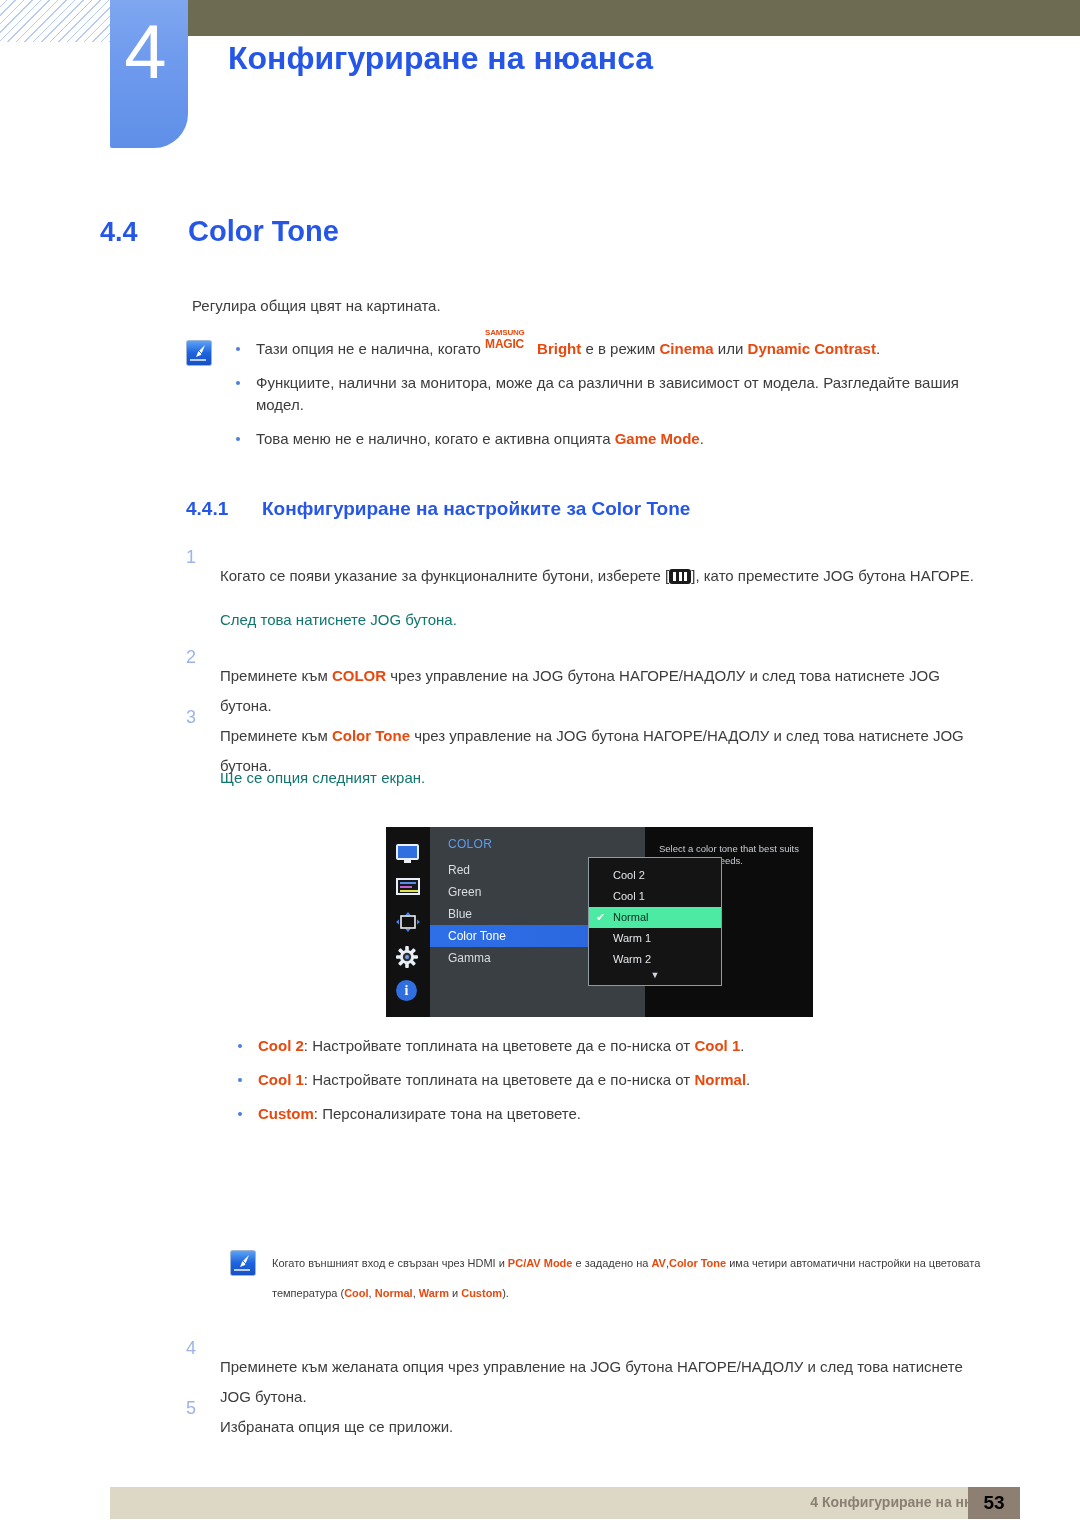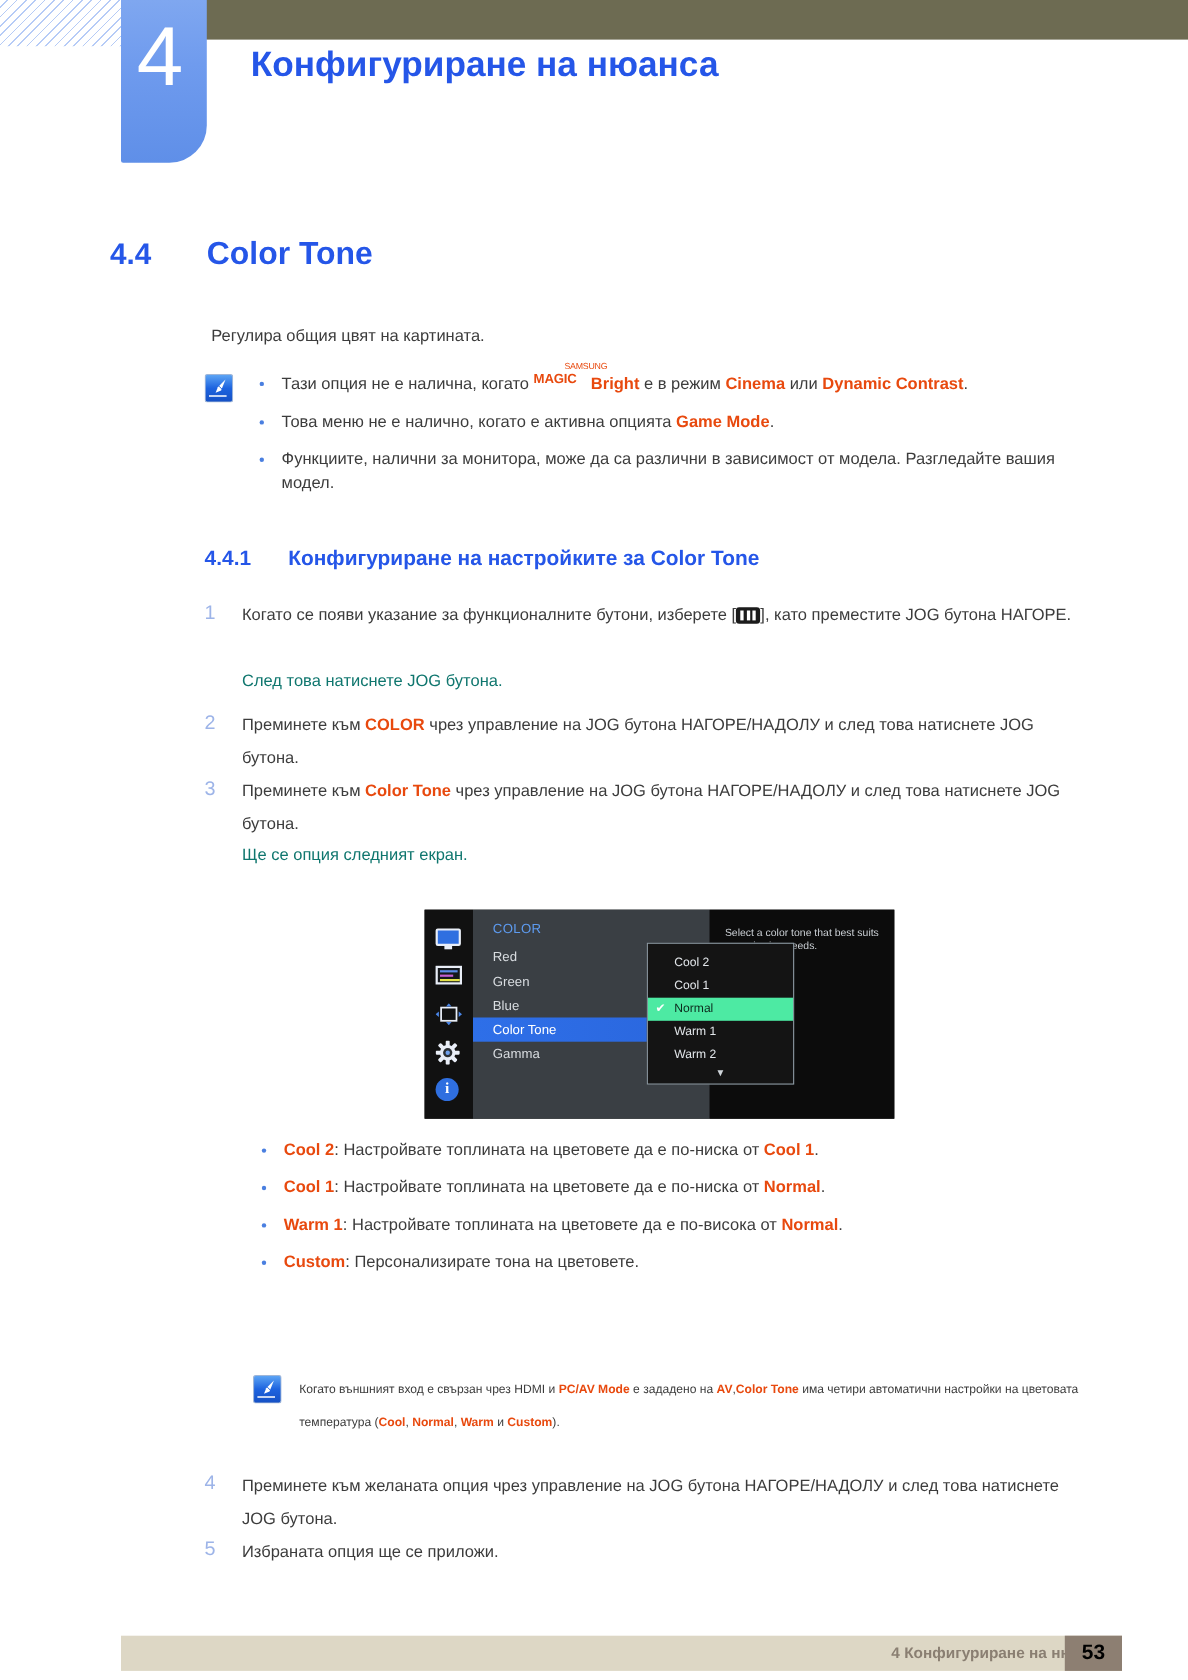--- a/index.html
+++ b/index.html
@@ -155,22 +155,21 @@
     vertical-align: baseline;
     line-height: 1;
     width: 52px;
     height: 16px;
   }
   .magic .m1 {
     position: absolute;
     left: 0; top: -9px;
     font-size: 8px;
     letter-spacing: -0.2px;
-    font-weight: normal;
-    margin-left: 28px;
+    font-weight: bold;
   }
   .magic .m2 {
     position: absolute;
     left: 0; top: 0px;
     font-size: 12px;
     letter-spacing: -0.2px;
     font-weight: bold;
   }
 
   
@@ -199,20 +198,21 @@
     flex: none;
     font-size: 18px;
     color: #9db4e8;
     line-height: 24px;
   }
   .step-txt {
     flex: 1;
     font-size: 15px;
     line-height: 30px;
     color: #3c3c3c;
+    margin-top: 16px;
   }
   .sub-line {
     position: absolute;
     left: 220px;
     font-size: 15px;
     line-height: 30px;
     color: #0f766e;
   }
 
   .menuglyph {
@@ -436,24 +436,24 @@
     <path d="M19 5 L12 12 L10 17 L15 15 Z" fill="#ffffff"></path>
     <path d="M4 20 L20 20" stroke="#ffffff" stroke-width="1.4"></path>
     <path d="M13 11 L17 15" stroke="#1d63df" stroke-width="0.9"></path>
   </svg>
   <div class="note-body">
     <ul class="bullets">
       <li>
         <span>Тази опция не е налична, когато </span><span class="magic"><span class="m1">SAMSUNG</span><span class="m2">MAGIC</span></span><span class="hl">Bright</span><span> е в режим </span><span class="hl">Cinema</span><span> или </span><span class="hl">Dynamic Contrast</span><span>.</span>
       </li>
       <li>
-        <span>Това меню не е налично, когато е активна опцията </span><span class="hl">Game Mode</span><span>.</span>
+        <span>Функциите, налични за монитора, може да са различни в зависимост от модела. Разгледайте вашия модел.</span>
       </li>
       <li>
-        <span>Функциите, налични за монитора, може да са различни в зависимост от модела. Разгледайте вашия модел.</span>
+        <span>Това меню не е налично, когато е активна опцията </span><span class="hl">Game Mode</span><span>.</span>
       </li>
     </ul>
   </div>
 </div>
 
 <div class="sub-head">
   <span class="sub-num">4.4.1</span>
   <span>Конфигуриране на настройките за Color Tone</span>
 </div>
 
@@ -535,23 +535,20 @@
 </div>
 
 <ul class="bullets" style="position:absolute; top:1035px; left:230px; width:780px;">
   <li>
     <span class="hl">Cool 2</span><span>: Настройвате топлината на цветовете да е по-ниска от </span><span class="hl">Cool 1</span><span>.</span>
   </li>
   <li>
     <span class="hl">Cool 1</span><span>: Настройвате топлината на цветовете да е по-ниска от </span><span class="hl">Normal</span><span>.</span>
   </li>
   <li>
-    <span class="hl">Warm 1</span><span>: Настройвате топлината на цветовете да е по-висока от </span><span class="hl">Normal</span><span>.</span>
-  </li>
-  <li>
     <span class="hl">Custom</span><span>: Персонализирате тона на цветовете.</span>
   </li>
 </ul>
 
 <div class="noteblock" style="top:1248px; left:230px; width:770px;">
   <svg class="note-icon" viewBox="0 0 26 26">
     <rect x="0.5" y="0.5" width="25" height="25" rx="2" fill="url(#ng)" stroke="#9fb6d8"></rect>
     <path d="M19 5 L12 12 L10 17 L15 15 Z" fill="#ffffff"></path>
     <path d="M4 20 L20 20" stroke="#ffffff" stroke-width="1.4"></path>
     <path d="M13 11 L17 15" stroke="#1d63df" stroke-width="0.9"></path>

